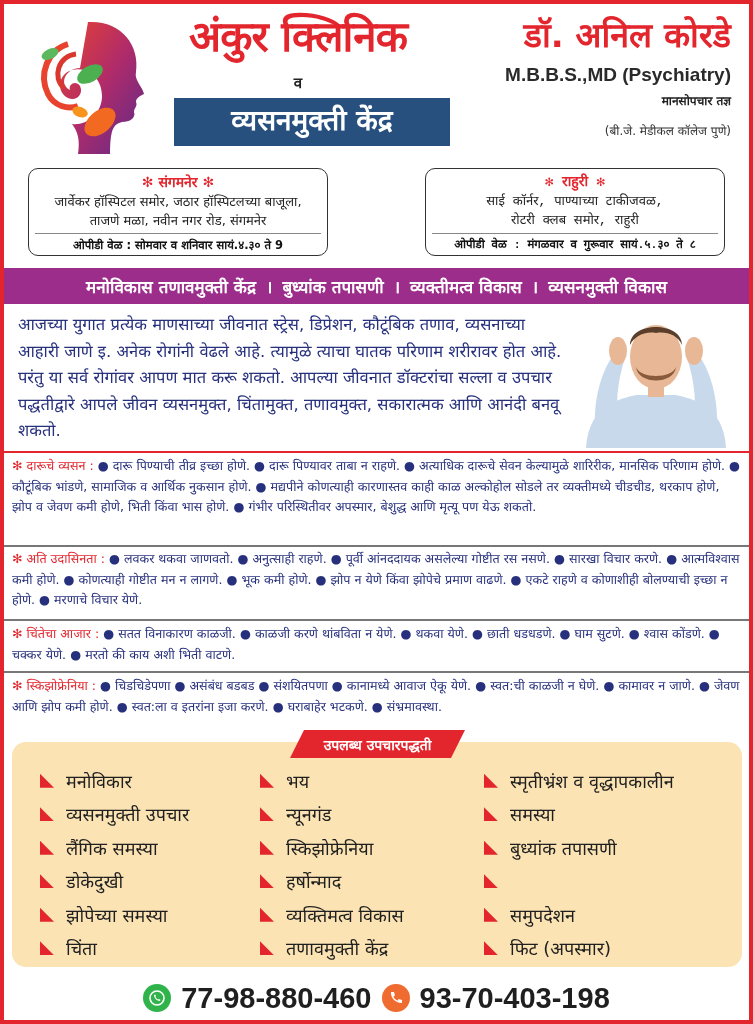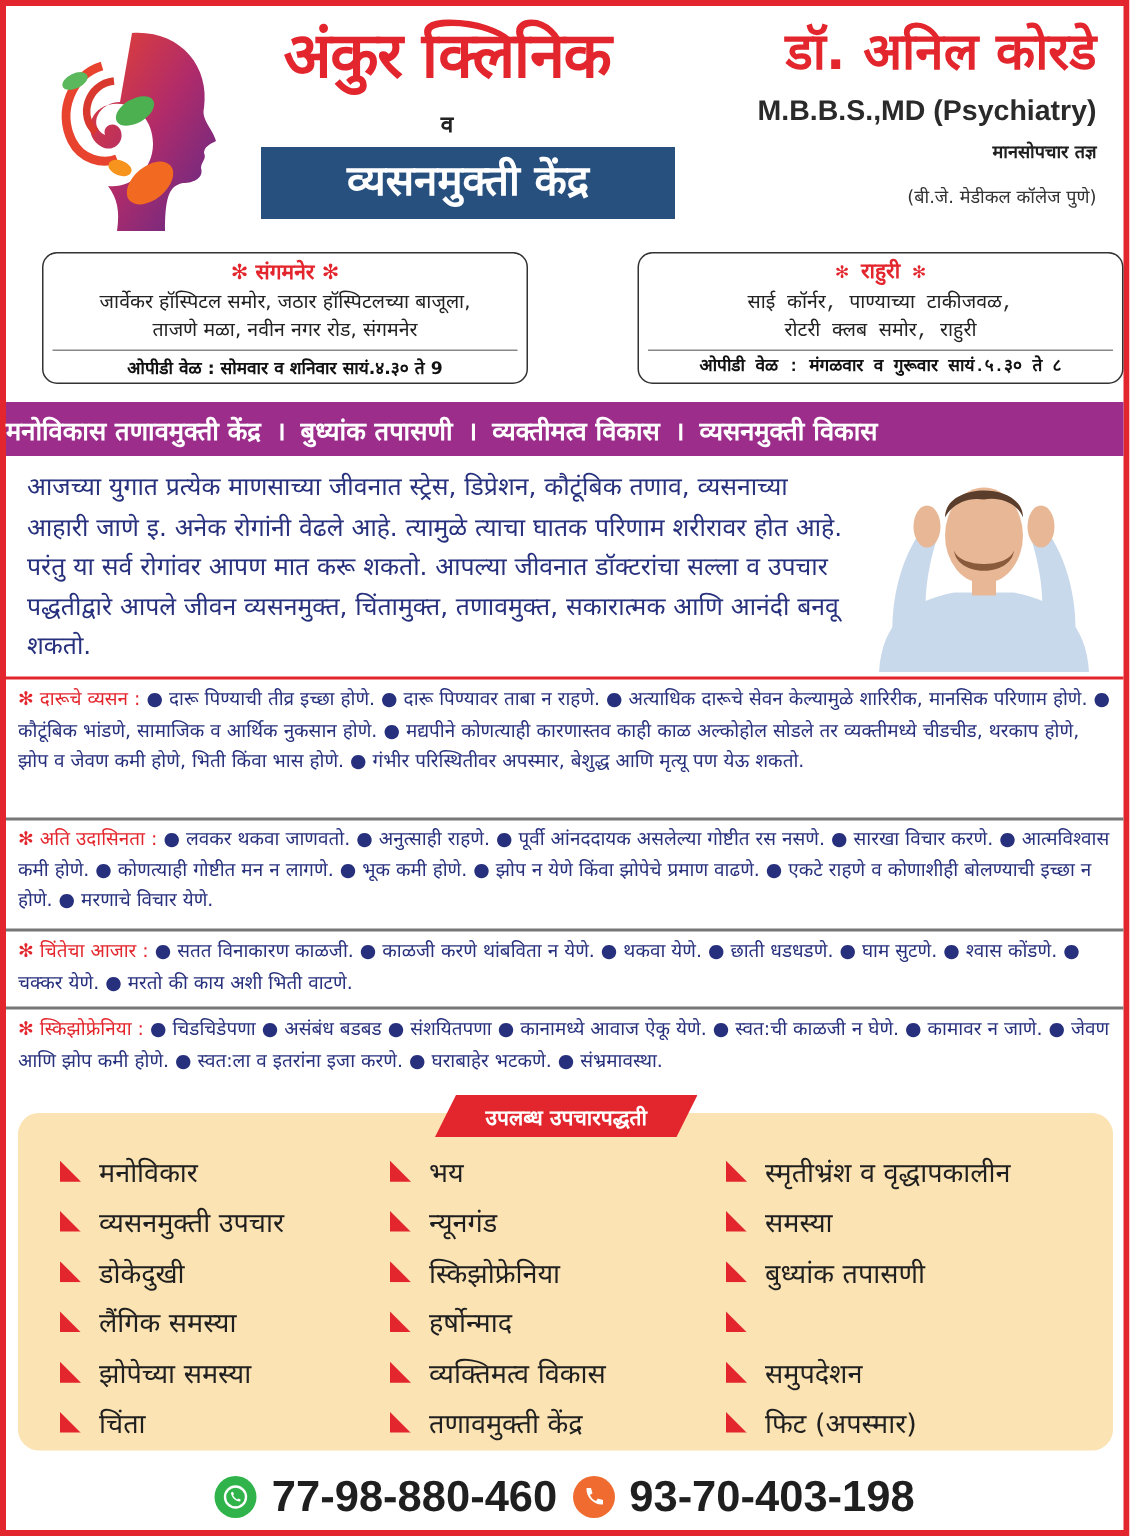--- a/index.html
+++ b/index.html
@@ -39,38 +39,38 @@
     position: absolute; right: 22px; top: 92px; width: 290px; text-align: right;
     font-size: 12px; font-weight: bold; color: #1f1f1f;
   }
   .doc-college {
     position: absolute; right: 22px; top: 122px; width: 290px; text-align: right;
     font-size: 12px; color: #333;
   }
 
   
   .addr {
-    position: absolute; top: 168px; width: 324px; height: 88px;
+    position: absolute; top: 168px; width: 300px; height: 88px;
     border: 1.5px solid #333; border-radius: 10px; text-align: center; background: #fff;
     padding-top: 3px;
   }
   .addr.left { left: 28px; }
   .addr.right { left: 425px; font-family: Liberation Mono, monospace; }
   .addr .city { font-size: 14px; font-weight: bold; color: #e3262d; line-height: 20px; }
   .addr .line { font-size: 13px; color: #222; line-height: 19px; }
   .addr .opd {
     margin: 3px 6px 0; border-top: 1.5px solid #888; padding-top: 2px;
     font-size: 11.5px; font-weight: bold; color: #111; line-height: 18px;
   }
 
   
   .banner {
     position: absolute; left: 4px; top: 268px; width: 745px; height: 36px;
     background: #9c2d8b; color: #fff; font-size: 17px; font-weight: bold;
-    display: flex; align-items: center; gap: 10px; white-space: nowrap;
+    display: flex; align-items: center; justify-content: center; gap: 10px; white-space: nowrap;
   }
   .banner .sep { font-weight: bold; }
 
   
   .intro {
     position: absolute; left: 18px; top: 312px; width: 545px;
     font-size: 16.5px; color: #27307d; line-height: 26.5px;
   }
   .photo { position: absolute; left: 566px; top: 305px; width: 180px; height: 143px; }
 
@@ -246,25 +246,25 @@
   <div class="titem">
       <span class="tri"></span>
       <span>मनोविकार</span>
     </div>
   <div class="titem">
       <span class="tri"></span>
       <span>व्यसनमुक्ती उपचार</span>
     </div>
   <div class="titem">
       <span class="tri"></span>
+      <span>लैंगिक समस्या</span>
+    </div>
+  <div class="titem">
+      <span class="tri"></span>
       <span>डोकेदुखी</span>
-    </div>
-  <div class="titem">
-      <span class="tri"></span>
-      <span>लैंगिक समस्या</span>
     </div>
   <div class="titem">
       <span class="tri"></span>
       <span>झोपेच्या समस्या</span>
     </div>
   <div class="titem">
       <span class="tri"></span>
       <span>चिंता</span>
     </div>
 </div>

